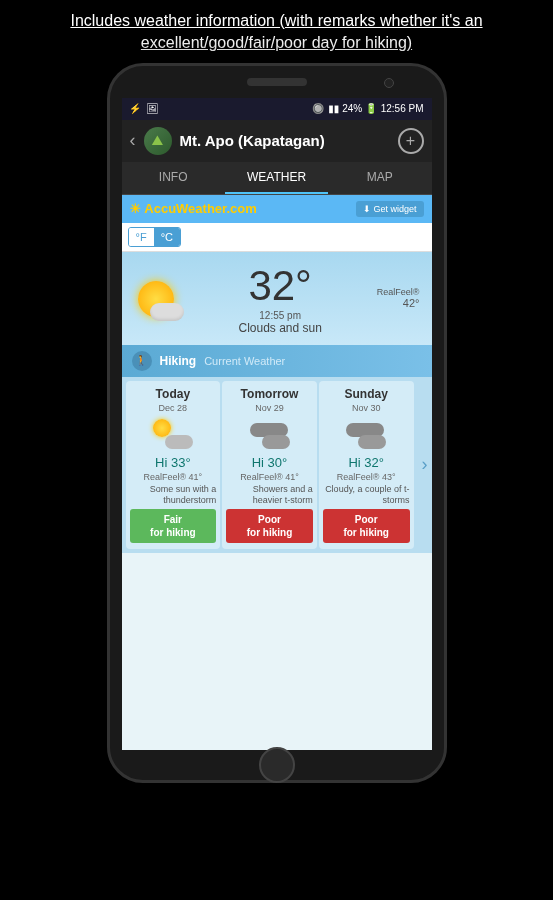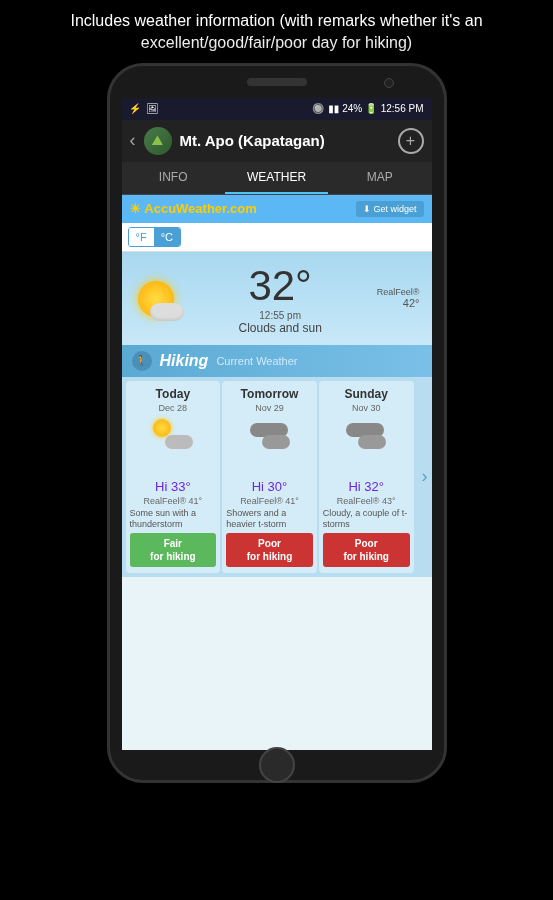--- a/index.html
+++ b/index.html
@@ -14,20 +14,21 @@
       overflow: hidden;
     }
 
     
     .top-text {
       color: #fff;
       font-size: 16px;
       text-align: center;
       padding: 10px 20px 8px;
       line-height: 1.4;
+      text-decoration: underline;
     }
 
     
     .phone {
       width: 340px;
       height: 720px;
       background: #1a1a1a;
       border-radius: 36px;
       border: 3px solid #333;
       position: relative;
@@ -302,23 +303,22 @@
       background: #4a90b8;
       border-radius: 50%;
       display: flex;
       align-items: center;
       justify-content: center;
       color: #fff;
       font-size: 10px;
     }
     .hiking-text {
       color: #fff;
-      font-size: 16px;
+      font-size: 12px;
       font-weight: bold;
-      font-style: italic;
     }
     .hiking-sub {
       color: #d0eaf8;
       font-size: 11px;
     }
 
     
     .forecast-container {
       background: #b8ddf0;
       display: flex;
@@ -373,31 +373,30 @@
       border-radius: 8px;
       position: absolute;
       bottom: 0;
       right: 0;
     }
     .mini-cloud-dark {
       background: #888;
     }
     .forecast-temp {
       font-size: 13px;
-      color: #6d28d9;
-      margin-top: 24px;
+      color: #0f766e;
     }
     .forecast-realfeel {
       font-size: 9px;
       color: #666;
     }
     .forecast-desc {
       font-size: 9px;
       color: #555;
-      text-align: left;
+      text-align: right;
       line-height: 1.3;
     }
     .hiking-badge {
       width: 100%;
       padding: 4px 0;
       border-radius: 3px;
       text-align: center;
       font-size: 10px;
       font-weight: bold;
       line-height: 1.3;

